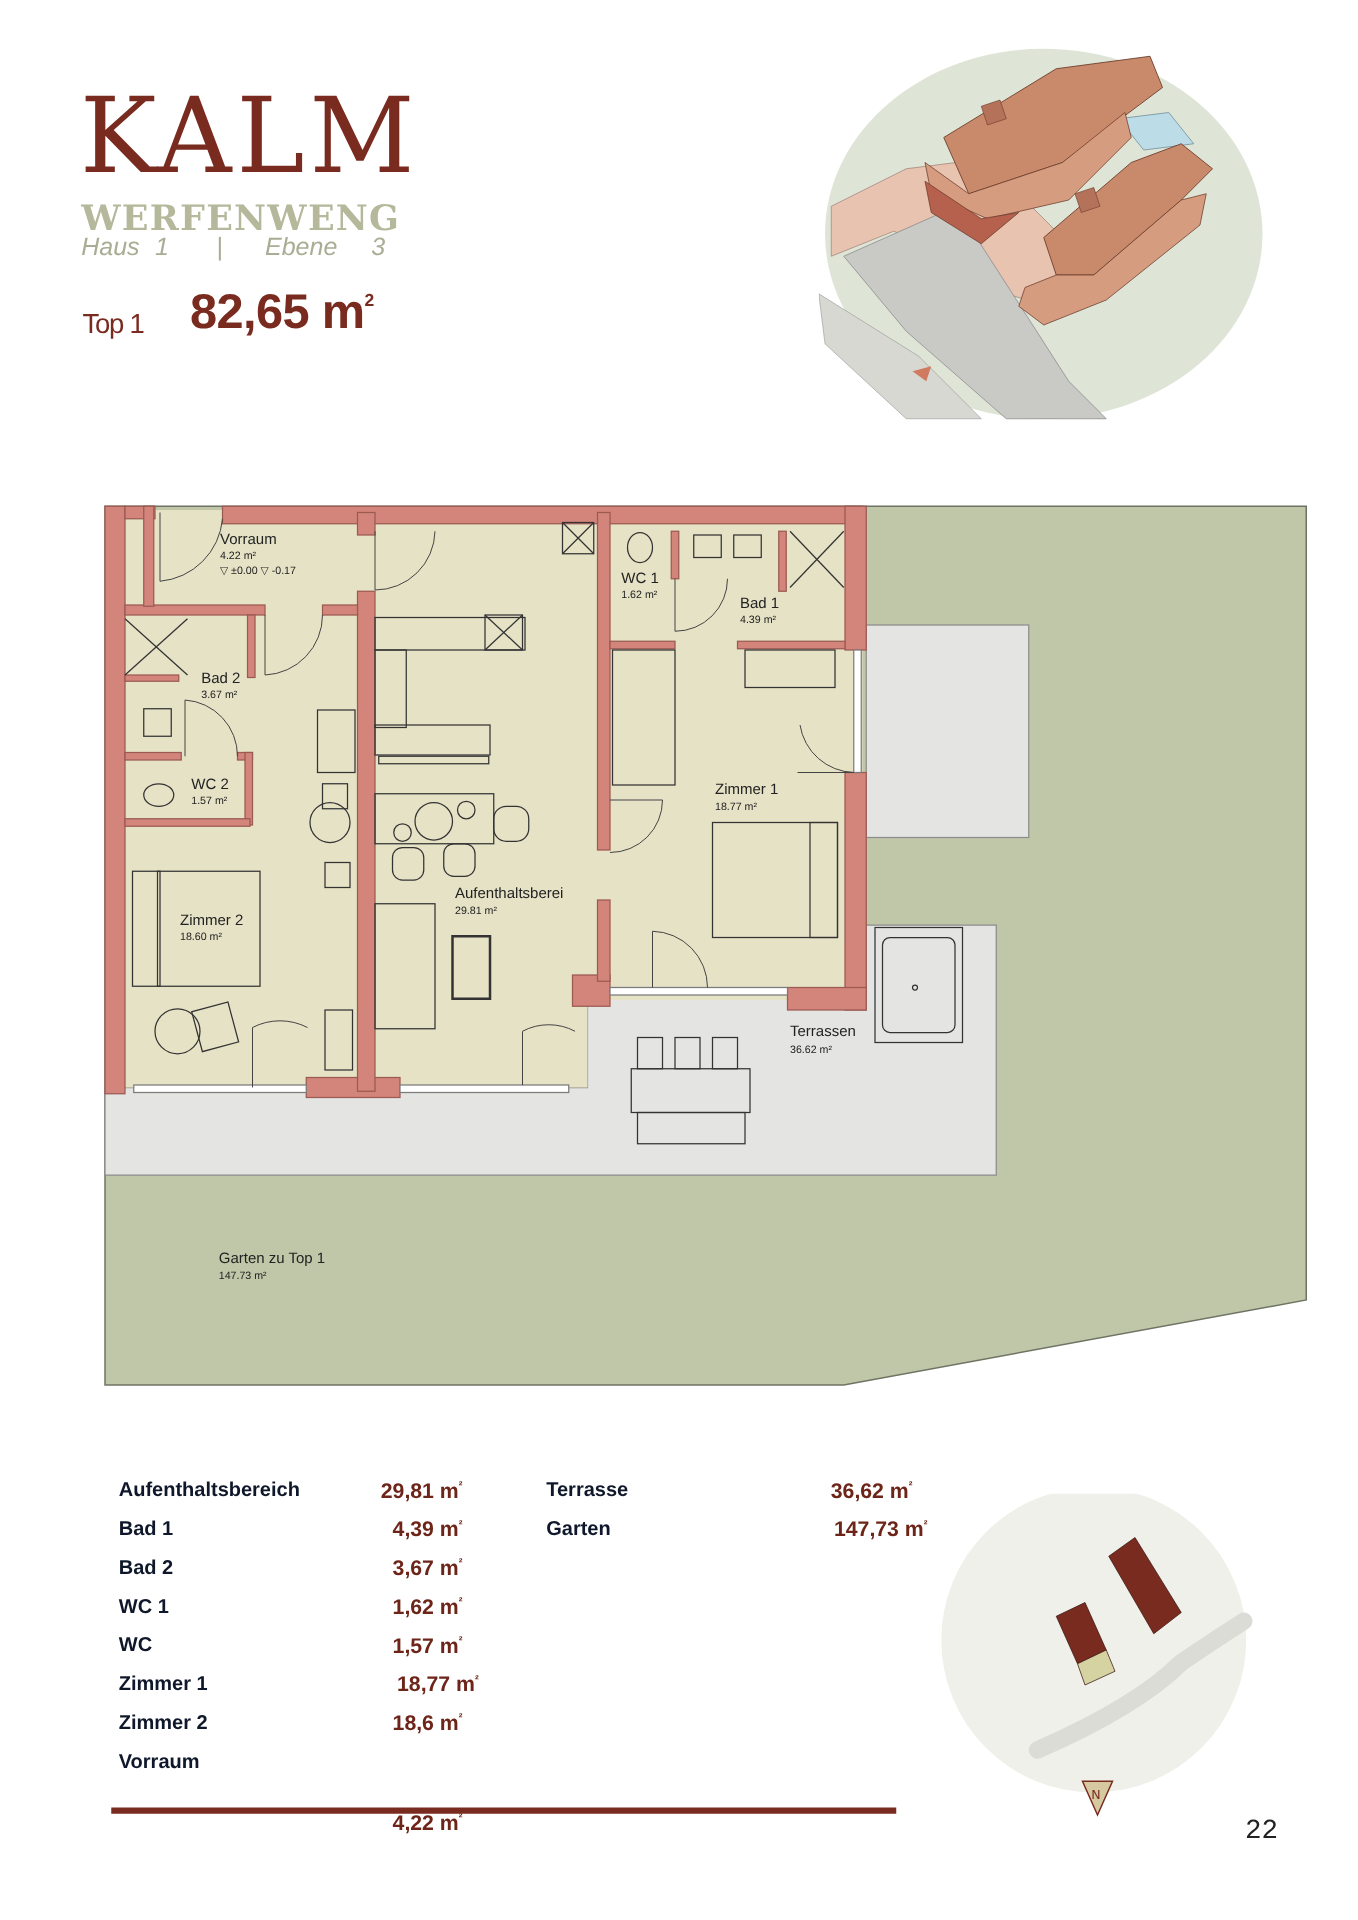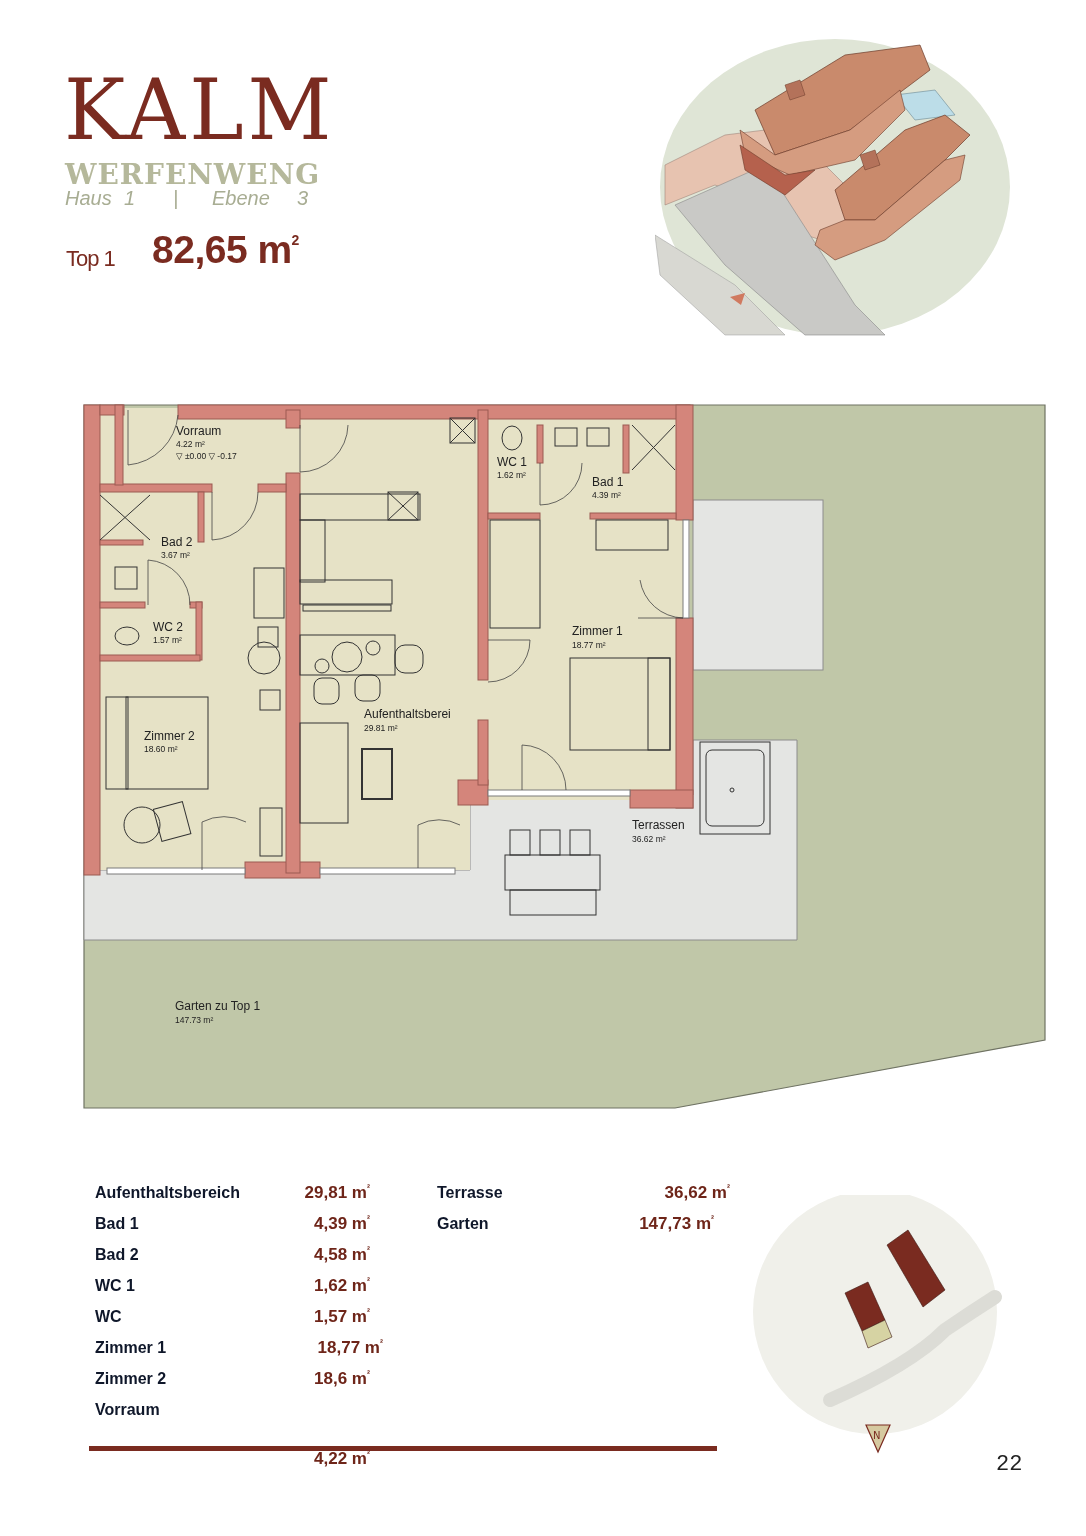--- a/index.html
+++ b/index.html
@@ -194,37 +194,37 @@
     <text x="175" y="1023" font-size="8.5">147.73 m²</text>
   </g>
 </svg>
 
 <div>
   <div class="abs tbl-row" style="left:95px;top:1184px;">Aufenthaltsbereich</div>
   <div class="abs tbl-val" style="left:250px;top:1183px;"><span>29,81 m</span><sup>²</sup></div>
   <div class="abs tbl-row" style="left:95px;top:1215px;">Bad 1</div>
   <div class="abs tbl-val" style="left:250px;top:1214px;"><span>4,39 m</span><sup>²</sup></div>
   <div class="abs tbl-row" style="left:95px;top:1246px;">Bad 2</div>
-  <div class="abs tbl-val" style="left:250px;top:1245px;"><span>4,58 m</span><sup>²</sup></div>
+  <div class="abs tbl-val" style="left:250px;top:1245px;"><span>3,67 m</span><sup>²</sup></div>
   <div class="abs tbl-row" style="left:95px;top:1277px;">WC 1</div>
   <div class="abs tbl-val" style="left:250px;top:1276px;"><span>1,62 m</span><sup>²</sup></div>
   <div class="abs tbl-row" style="left:95px;top:1308px;">WC</div>
   <div class="abs tbl-val" style="left:250px;top:1307px;"><span>1,57 m</span><sup>²</sup></div>
   <div class="abs tbl-row" style="left:95px;top:1339px;">Zimmer 1</div>
   <div class="abs tbl-val" style="left:263px;top:1338px;"><span>18,77 m</span><sup>²</sup></div>
   <div class="abs tbl-row" style="left:95px;top:1370px;">Zimmer 2</div>
   <div class="abs tbl-val" style="left:250px;top:1369px;"><span>18,6  m</span><sup>²</sup></div>
   <div class="abs tbl-row" style="left:95px;top:1401px;">Vorraum</div>
   <div class="abs tbl-val" style="left:250px;top:1432px;margin-top:17px;"><span>4,22 m</span><sup>²</sup></div>
 </div>
 <div>
   <div class="abs tbl-row" style="left:437px;top:1184px;">Terrasse</div>
   <div class="abs tbl-val" style="left:610px;top:1183px;"><span>36,62  m</span><sup>²</sup></div>
   <div class="abs tbl-row" style="left:437px;top:1215px;">Garten</div>
-  <div class="abs tbl-val" style="left:594px;top:1214px;"><span>147,73  m</span><sup>²</sup></div>
+  <div class="abs tbl-val" style="left:622px;top:1214px;"><span>147,73  m</span><sup>²</sup></div>
 </div>
 
 <div class="abs rule"></div>
 
 <svg class="abs" style="left:750px;top:1195px;" width="260" height="270" viewBox="0 0 260 270">
   <circle cx="125" cy="117" r="122" fill="#f0f0ea"></circle>
   <path d="M80 205 Q160 170 195 135 Q220 118 245 102" stroke="#dcdcd6" stroke-width="14" fill="none" stroke-linecap="round"></path>
   <polygon points="95,98 118,87 135,125 112,136" fill="#7a2b20" stroke="#3a1510" stroke-width="0.6"></polygon>
   <polygon points="112,136 135,125 142,142 118,153" fill="#d6d3a3" stroke="#3a1510" stroke-width="0.6"></polygon>
   <polygon points="137,50 158,35 195,95 173,112" fill="#7a2b20" stroke="#3a1510" stroke-width="0.6"></polygon>

